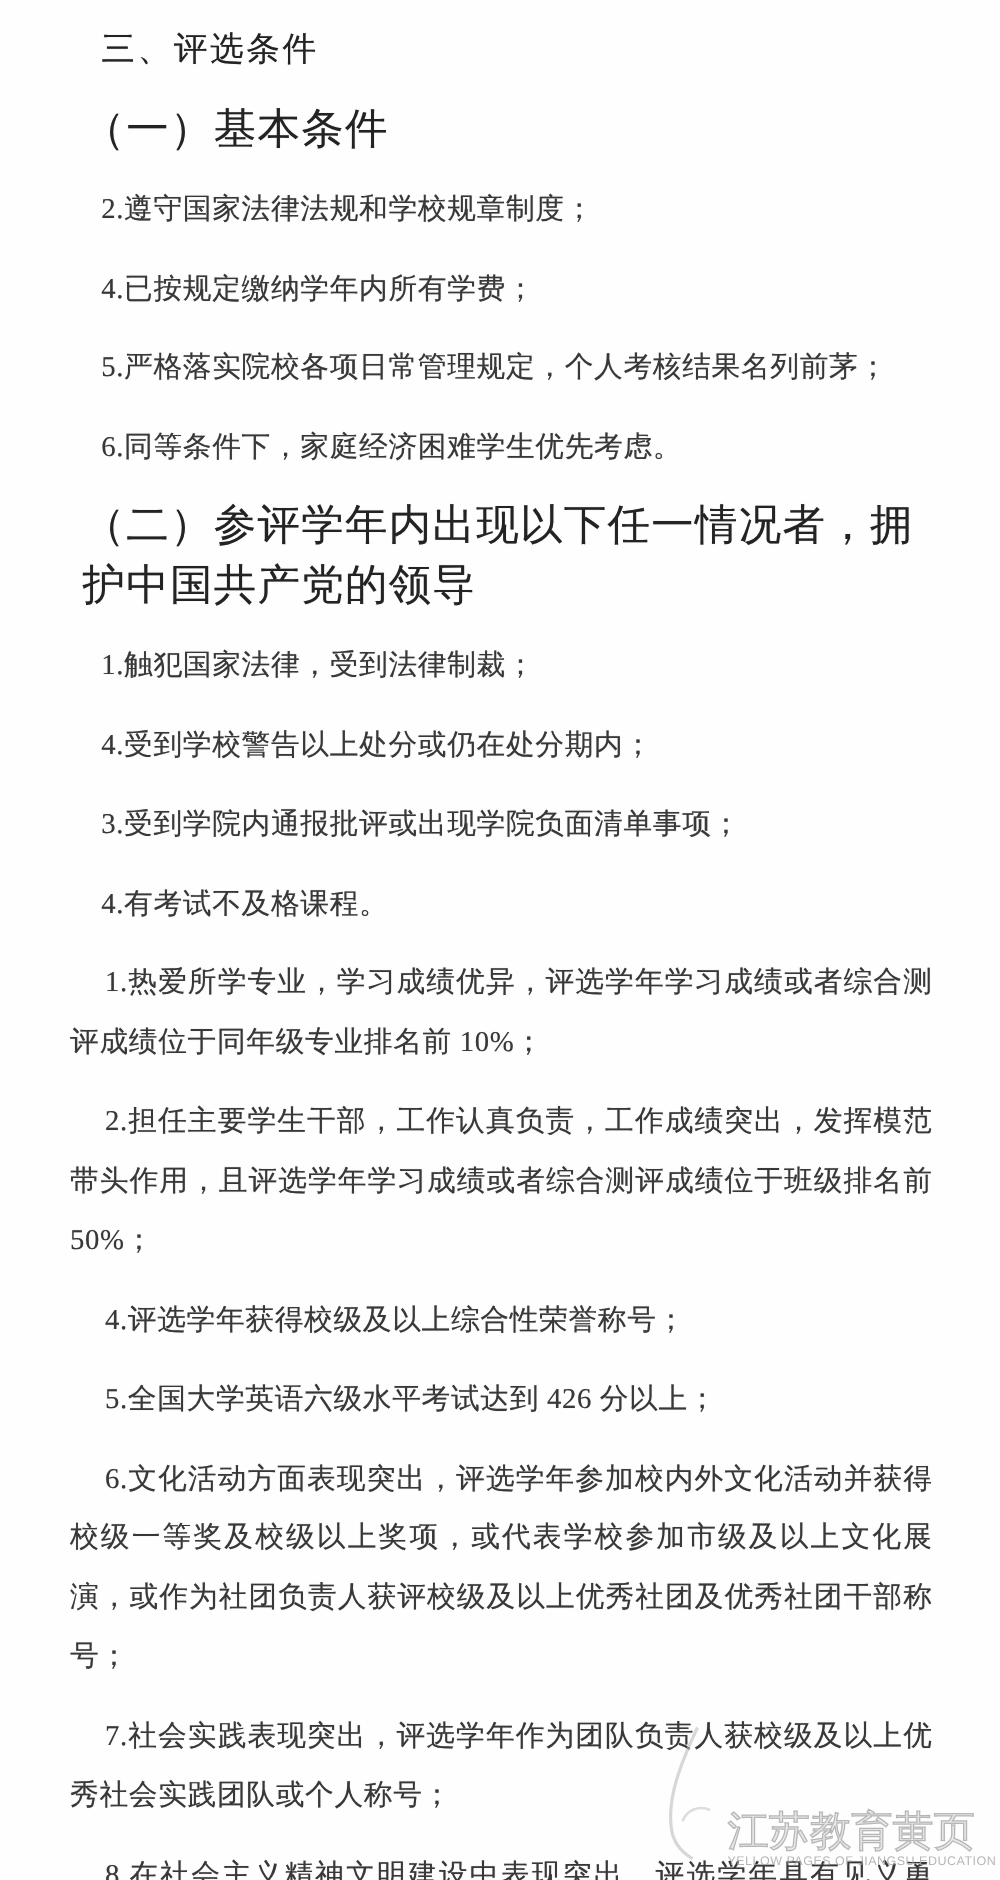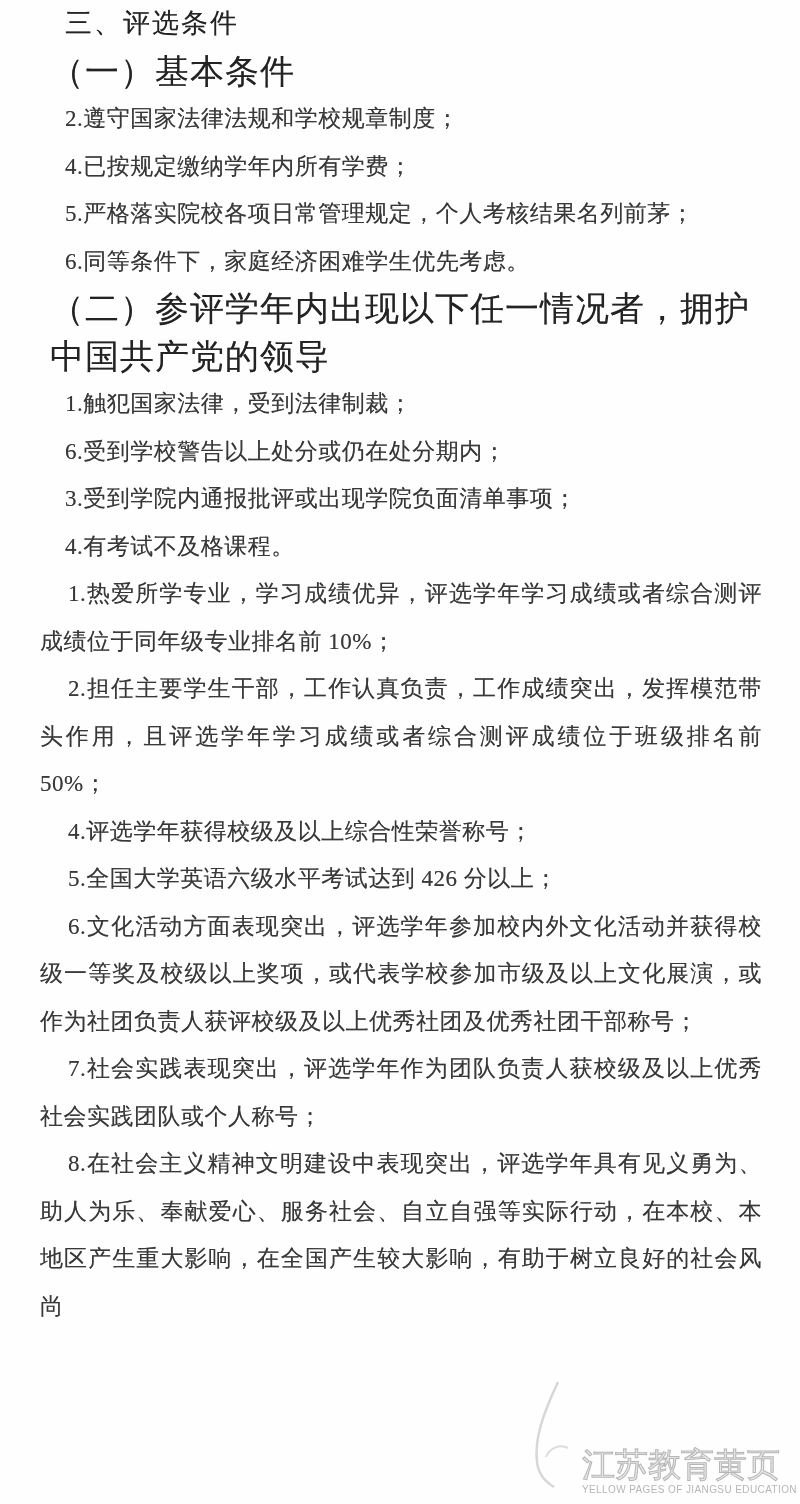--- a/index.html
+++ b/index.html
@@ -16,21 +16,21 @@
     top: 0; left: 0;
     width: 800px;
     box-sizing: border-box;
     padding: 0 38px 0 40px;
     font-size: 23px;
     line-height: 47.5px;
     color: #383838;
     letter-spacing: 0.5px;
     text-shadow: 0 0 0.6px rgba(70,70,70,0.55);
   }
-  .doc p, .doc h1, .doc h2 { margin: 0; font-weight: normal; }
+  .doc p, .doc h1, .doc h2 { margin: 16px; font-weight: normal; }
   .title {
     font-size: 27px;
     font-weight: bold;
     color: #232323;
     padding-left: 25px;
     letter-spacing: 2px;
   }
   .heading {
     font-size: 34px;
     font-weight: bold;
@@ -79,21 +79,21 @@
   <h1 class="title">三、评选条件</h1>
 
   <h2 class="heading">（一）基本条件</h2>
   <p class="item">2.遵守国家法律法规和学校规章制度；</p>
   <p class="item">4.已按规定缴纳学年内所有学费；</p>
   <p class="item">5.严格落实院校各项日常管理规定，个人考核结果名列前茅；</p>
   <p class="item">6.同等条件下，家庭经济困难学生优先考虑。</p>
 
   <h2 class="heading">（二）参评学年内出现以下任一情况者，拥护中国共产党的领导</h2>
   <p class="item">1.触犯国家法律，受到法律制裁；</p>
-  <p class="item">6.受到学校警告以上处分或仍在处分期内；</p>
+  <p class="item">4.受到学校警告以上处分或仍在处分期内；</p>
   <p class="item">3.受到学院内通报批评或出现学院负面清单事项；</p>
   <p class="item">4.有考试不及格课程。</p>
 
   <p class="para">1.热爱所学专业，学习成绩优异，评选学年学习成绩或者综合测评成绩位于同年级专业排名前 10%；</p>
   <p class="para">2.担任主要学生干部，工作认真负责，工作成绩突出，发挥模范带头作用，且评选学年学习成绩或者综合测评成绩位于班级排名前 50%；</p>
   <p class="para">4.评选学年获得校级及以上综合性荣誉称号；</p>
   <p class="para">5.全国大学英语六级水平考试达到 426 分以上；</p>
   <p class="para">6.文化活动方面表现突出，评选学年参加校内外文化活动并获得校级一等奖及校级以上奖项，或代表学校参加市级及以上文化展演，或作为社团负责人获评校级及以上优秀社团及优秀社团干部称号；</p>
   <p class="para">7.社会实践表现突出，评选学年作为团队负责人获校级及以上优秀社会实践团队或个人称号；</p>
   <p class="para">8.在社会主义精神文明建设中表现突出，评选学年具有见义勇为、助人为乐、奉献爱心、服务社会、自立自强等实际行动，在本校、本地区产生重大影响，在全国产生较大影响，有助于树立良好的社会风尚</p>

